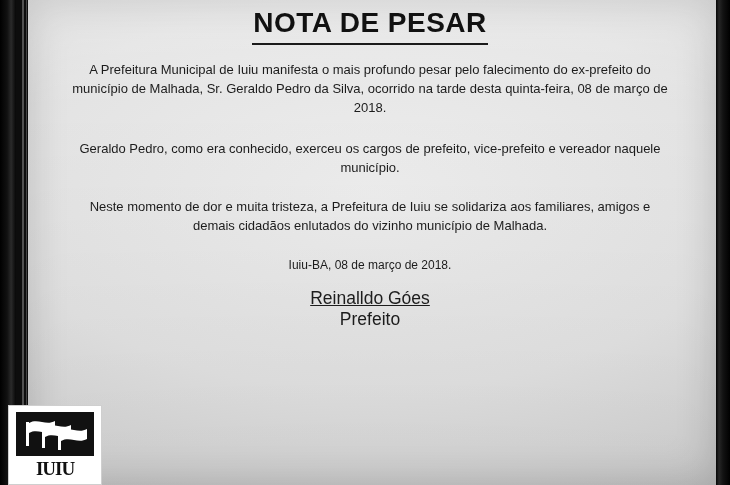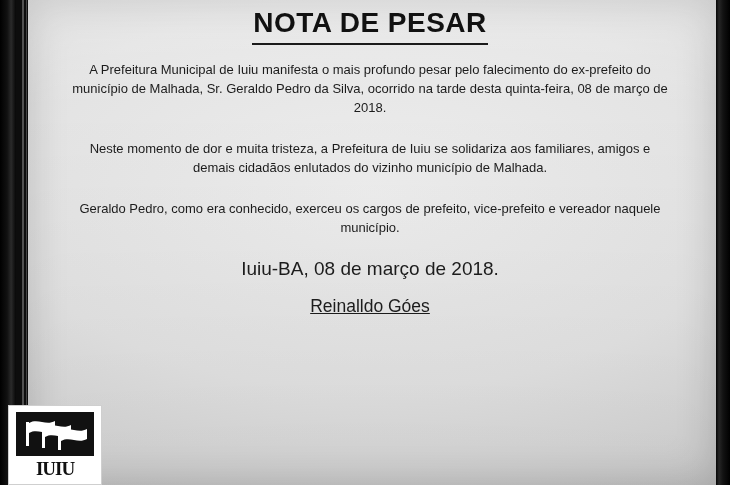--- a/index.html
+++ b/index.html
@@ -95,21 +95,21 @@
 
   p.para {
     font-size: 13px;
     line-height: 1.46;
     margin: 0 0 22px 0;
     color: #1c1c1c;
     padding: 0 10px;
   }
   p.para.tight { margin-bottom: 20px; }
   p.place {
-    font-size: 19px;
+    font-size: 12px;
     margin: 0 0 16px 0;
     color: #1c1c1c;
   }
   .sign-name {
     font-size: 17.5px;
     margin: 0;
     color: #1c1c1c;
     line-height: 1.25;
     text-decoration: underline;
   }
@@ -168,26 +168,27 @@
   <div class="left-line2"></div>
   <div class="right-band"></div>
 
   <div class="card">
     <div class="content">
 
       <div class="title">NOTA DE PESAR</div>
       <div class="title-rule"></div>
 
       <p class="para">A Prefeitura Municipal de Iuiu manifesta o mais profundo pesar pelo falecimento do ex-prefeito do município de Malhada, Sr. Geraldo Pedro da Silva, ocorrido na tarde desta quinta-feira, 08 de março de 2018.</p>
+      <p class="para tight">Geraldo Pedro, como era conhecido, exerceu os cargos de prefeito, vice-prefeito e vereador naquele município.</p>
       <p class="para">Neste momento de dor e muita tristeza, a Prefeitura de Iuiu se solidariza aos familiares, amigos e demais cidadãos enlutados do vizinho município de Malhada.</p>
-      <p class="para tight">Geraldo Pedro, como era conhecido, exerceu os cargos de prefeito, vice-prefeito e vereador naquele município.</p>
 
       <p class="place">Iuiu-BA, 08 de março de 2018.</p>
 
       <p class="sign-name">Reinalldo Góes</p>
+      <p class="sign-role">Prefeito</p>
 
     </div>
   </div>
 
   <div class="logo">
     <div class="logo-inner">
       <svg class="logo-flags" viewBox="0 0 78 44">
         <g fill="#ffffff">
           <path d="M10 34 L10 10 L13 10 L13 34 Z"></path>
           <path d="M13 11 C22 6, 30 14, 39 9 L39 19 C30 24, 22 16, 13 21 Z"></path>

